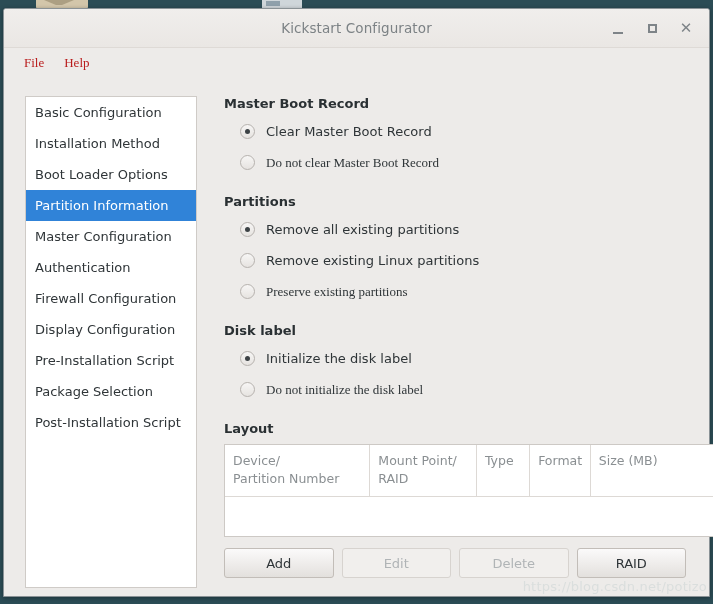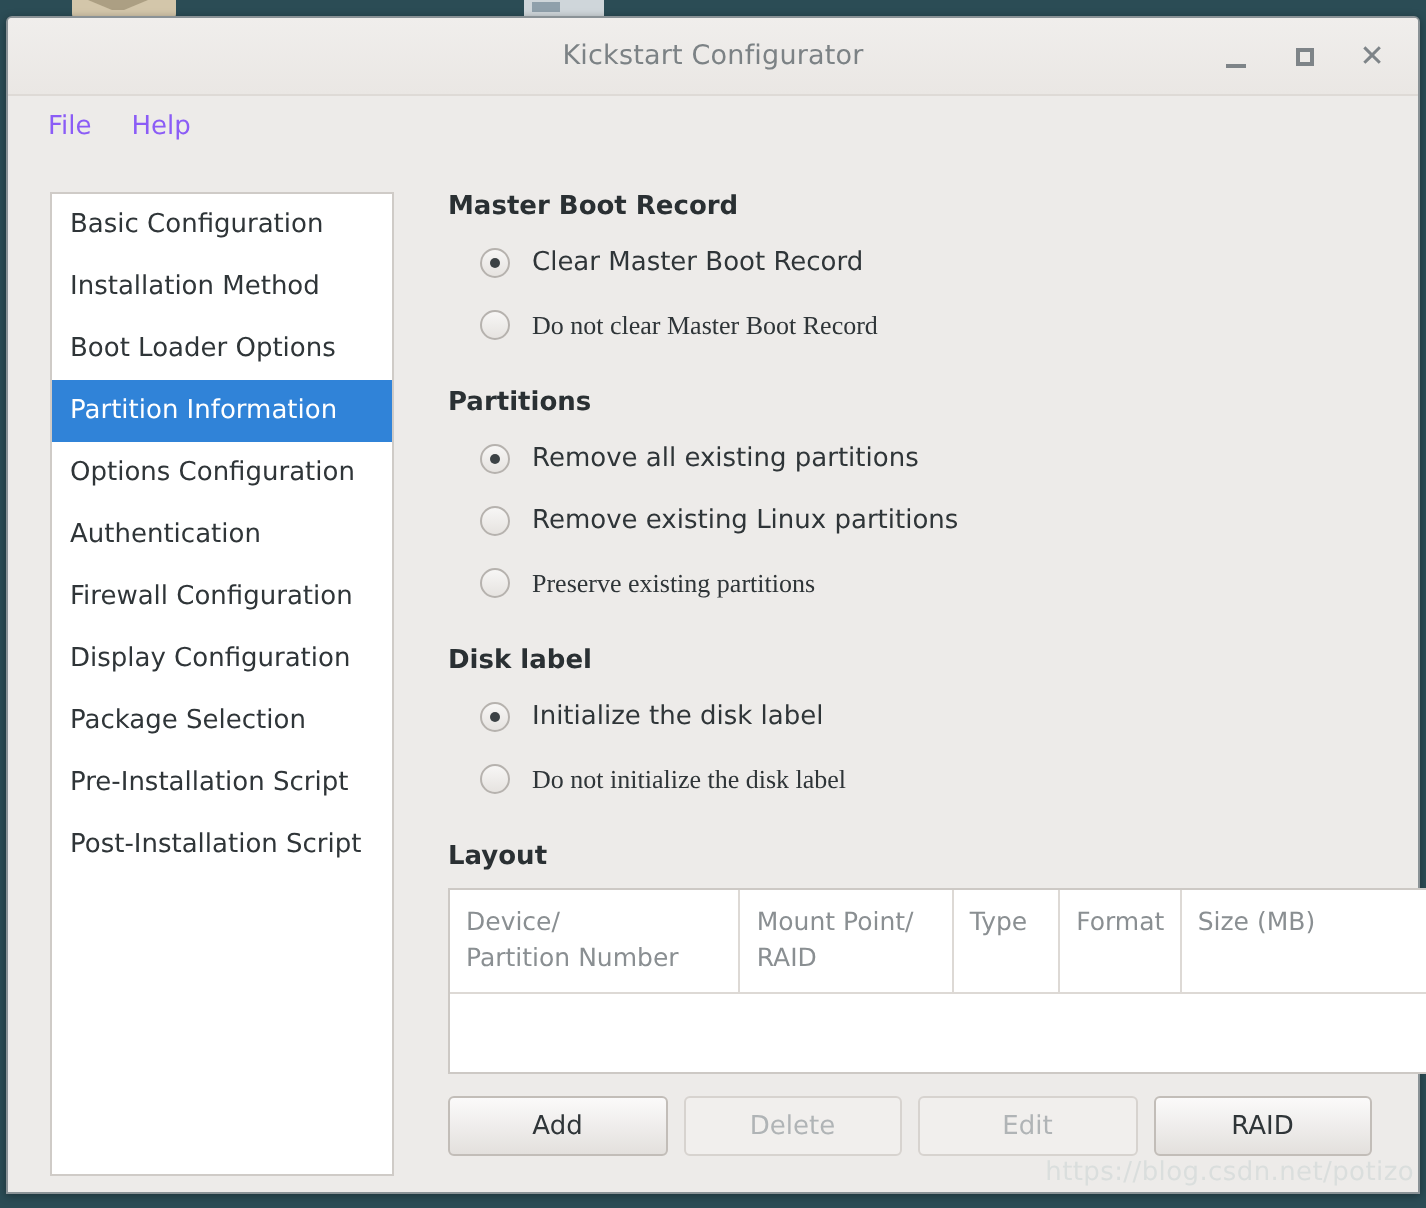--- a/index.html
+++ b/index.html
@@ -128,24 +128,25 @@
   #menubar {
     height: 30px;
     min-height: 30px;
     display: flex;
     align-items: center;
     padding-left: 10px;
     background: #edebe9;
   }
   .menu-item {
     font-size: 13px;
-    color: #8b5cf6;
+    color: #b91c1c;
     padding: 3px 10px;
     cursor: default;
     border-radius: 3px;
+    font-family: Liberation Serif, serif;
   }
 
   
   #content {
     flex: 1;
     display: flex;
     padding: 18px 12px 10px 21px;
     box-sizing: border-box;
     position: relative;
   }
@@ -327,26 +328,26 @@
       <div class="menu-item">Help</div>
     </div>
 
     <div id="content">
 
       <div id="sidebar">
         <div class="side-item">Basic Configuration</div>
         <div class="side-item">Installation Method</div>
         <div class="side-item">Boot Loader Options</div>
         <div class="side-item selected">Partition Information</div>
-        <div class="side-item">Options Configuration</div>
+        <div class="side-item">Master Configuration</div>
         <div class="side-item">Authentication</div>
         <div class="side-item">Firewall Configuration</div>
         <div class="side-item">Display Configuration</div>
+        <div class="side-item">Pre-Installation Script</div>
         <div class="side-item">Package Selection</div>
-        <div class="side-item">Pre-Installation Script</div>
         <div class="side-item">Post-Installation Script</div>
       </div>
 
       <div id="main">
 
         <div class="group">
           <div class="group-title">Master Boot Record</div>
           <div class="radio-row">
             <span class="radio on"></span>
             <span class="radio-label">Clear Master Boot Record</span>
@@ -411,22 +412,22 @@
               <tbody>
                 <tr>
                   <td class="empty-cell" colspan="5"></td>
                 </tr>
               </tbody>
             </table>
           </div>
 
           <div id="btn-row">
             <div class="btn enabled">Add</div>
+            <div class="btn disabled">Edit</div>
             <div class="btn disabled">Delete</div>
-            <div class="btn disabled">Edit</div>
             <div class="btn enabled">RAID</div>
           </div>
         </div>
 
       </div>
 
       <div id="watermark">https://blog.csdn.net/potizo</div>
     </div>
 
   </div>

